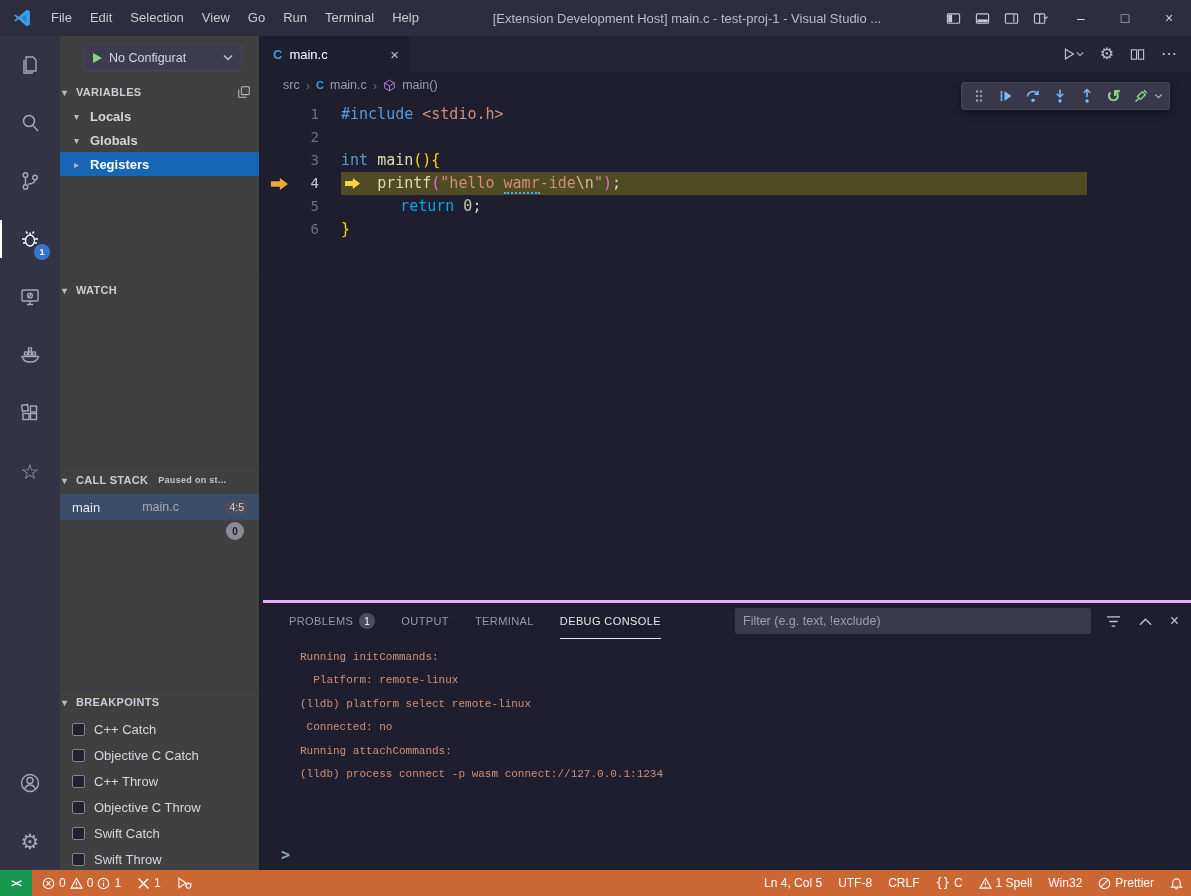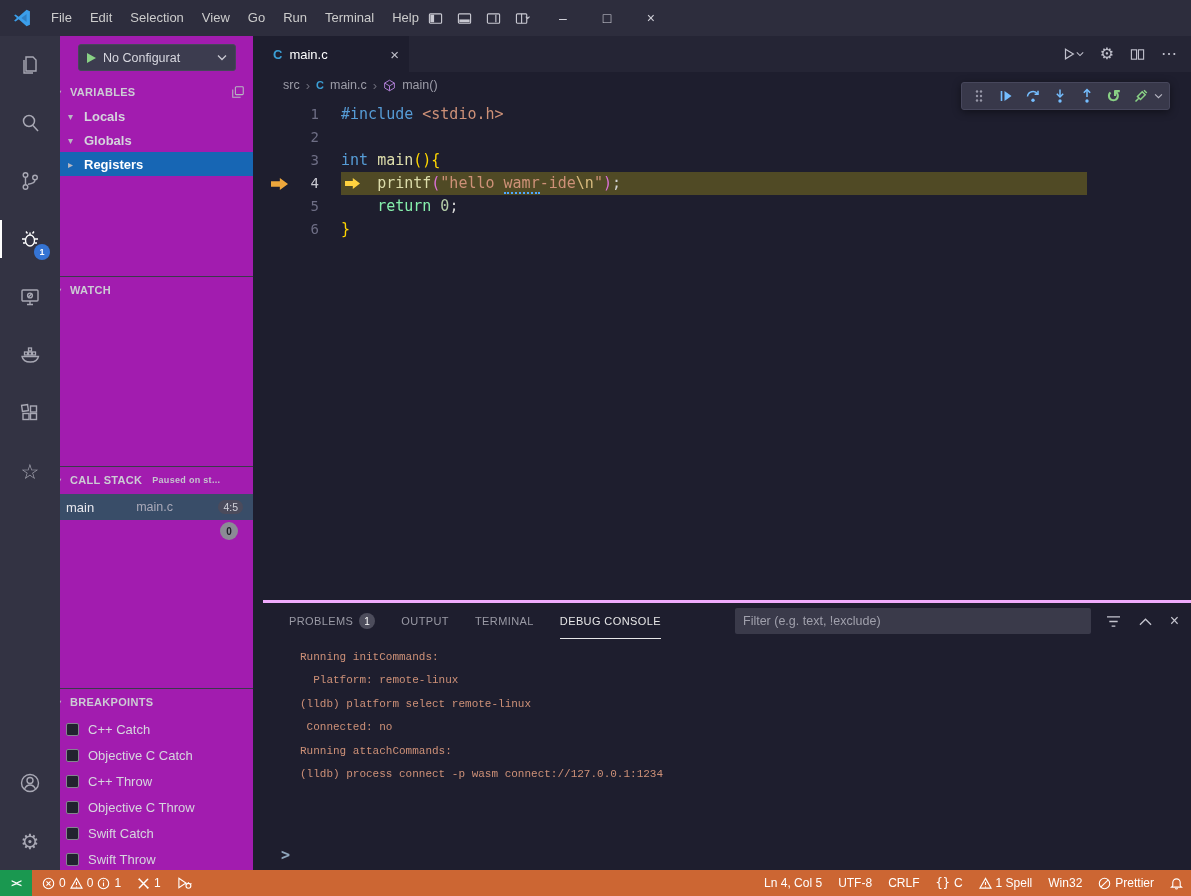--- a/index.html
+++ b/index.html
@@ -29,21 +29,21 @@
   .ab-item svg { display:block; }
   .ab-item.active { color:#ffffff; }
   .ab-item.active::before { content:""; position:absolute; left:0; top:10px; width:2px; height:38px; background:#ffffff; }
   .ab-glyph { font-size:21px; line-height:1; }
   .ab-badge { position:absolute; right:10px; bottom:8px; min-width:16px; height:16px; border-radius:8px;
               background:#3574d4; color:#fff; font-size:9px; display:flex; align-items:center;
               justify-content:center; font-weight:bold; }
   .ab-bottom { margin-top:auto; }
 
   
-  .sidebar { position:absolute; left:50px; top:36px; width:203px; height:834px; background:#a21caf; overflow:hidden; z-index:5;padding-left:46px; }
+  .sidebar { position:absolute; left:56px; top:36px; width:203px; height:834px; background:#404040; overflow:hidden; z-index:5;padding-left:46px; }
   .cfg-box { position:absolute; left:28px; top:8px; width:158px; height:27px; background:#3c3c4f;
              border:1px solid #46465a; border-radius:3px; display:flex; align-items:center; padding:0 8px; }
   .cfg-play { width:0; height:0; border-left:9px solid #89d185; border-top:5.5px solid transparent;
               border-bottom:5.5px solid transparent; margin-right:7px; flex:none; }
   .cfg-label { flex:1; font-size:12.5px; color:#d8d8e0; white-space:nowrap; overflow:hidden; }
   .sec-header { position:absolute; left:0; width:203px; height:24px; display:flex; align-items:center;
                 padding-left:6px; font-size:11px; font-weight:bold; letter-spacing:.3px; color:#ccccd4; }
   .sec-header .chev { width:14px; font-size:10px; color:#b8b8c2; }
   .divider { position:absolute; left:0; width:203px; height:1px; background:#3a3a4a; }
   .tree-row { position:relative; width:203px; height:24px; display:flex; align-items:center; padding-left:18px; }
@@ -86,21 +86,21 @@
 
   
   .code-area { position:absolute; left:0; top:62px; width:928px; height:502px; padding-top:5px;
                font-family:"DejaVu Sans Mono", monospace; font-size:15px; }
   .code-line { position:relative; display:flex; height:23px; line-height:23px; }
   .glyph { width:30px; flex:none; position:relative; }
   .lineno { width:26px; flex:none; text-align:right; color:#6e6e85; font-size:14px; }
   .codetext { margin-left:22px; white-space:pre; position:relative; }
   .code-line.current .codetext { background:#504a25; min-width:746px; }
   .code-line.current .lineno { color:#c8c8d0; }
-  .tk-pp{color:#569cd6;} .tk-kw{color:#86efac;} .tk-fn{color:#dcdcaa;} .tk-str{color:#ce9178;}
+  .tk-pp{color:#569cd6;} .tk-kw{color:#0ea5e9;margin-left:23px;} .tk-fn{color:#dcdcaa;} .tk-str{color:#ce9178;}
   .tk-esc{color:#d7ba7d;} .tk-num{color:#b5cea8;} .tk-b1{color:#ffd700;} .tk-b2{color:#da70d6;}
   .tk-plain{color:#d4d4d4;}
   .spell { border-bottom:2px dotted #4fa8ff; }
   .arrow-shape { background:#ffd23f; clip-path:polygon(0 28%,52% 28%,52% 0,100% 50%,52% 100%,52% 72%,0 72%); }
   .glyph-arrow { position:absolute; left:8px; top:6px; width:17px; height:12px; background:#eda73c; }
   .inline-arrow { position:absolute; left:4px; top:6px; width:15px; height:11px; }
 
   
   .dbg-toolbar { position:absolute; left:698px; top:46px; height:28px; background:#38384a;
                  border:1px solid #47475c; border-radius:3px; box-shadow:0 2px 8px rgba(0,0,0,.45);
@@ -155,20 +155,21 @@
     <div class="menus">
         <span class="menu-item">File</span>
         <span class="menu-item">Edit</span>
         <span class="menu-item">Selection</span>
         <span class="menu-item">View</span>
         <span class="menu-item">Go</span>
         <span class="menu-item">Run</span>
         <span class="menu-item">Terminal</span>
         <span class="menu-item">Help</span>
       </div>
+    <div class="win-title">[Extension Development Host] main.c - test-proj-1 - Visual Studio ...</div>
     <div class="layout-icons">
       <svg width="15" height="15" viewBox="0 0 16 16">
           <rect x="1.5" y="3" width="13" height="10" rx="1" fill="none" stroke="#c9c9d2" stroke-width="1.2"></rect>
           <rect x="2.5" y="4" width="4" height="8" fill="#c9c9d2"></rect>
         </svg>
       <svg width="15" height="15" viewBox="0 0 16 16">
           <rect x="1.5" y="3" width="13" height="10" rx="1" fill="none" stroke="#c9c9d2" stroke-width="1.2"></rect>
           <rect x="2.5" y="9" width="11" height="3" fill="#c9c9d2"></rect>
         </svg>
       <svg width="15" height="15" viewBox="0 0 16 16">

